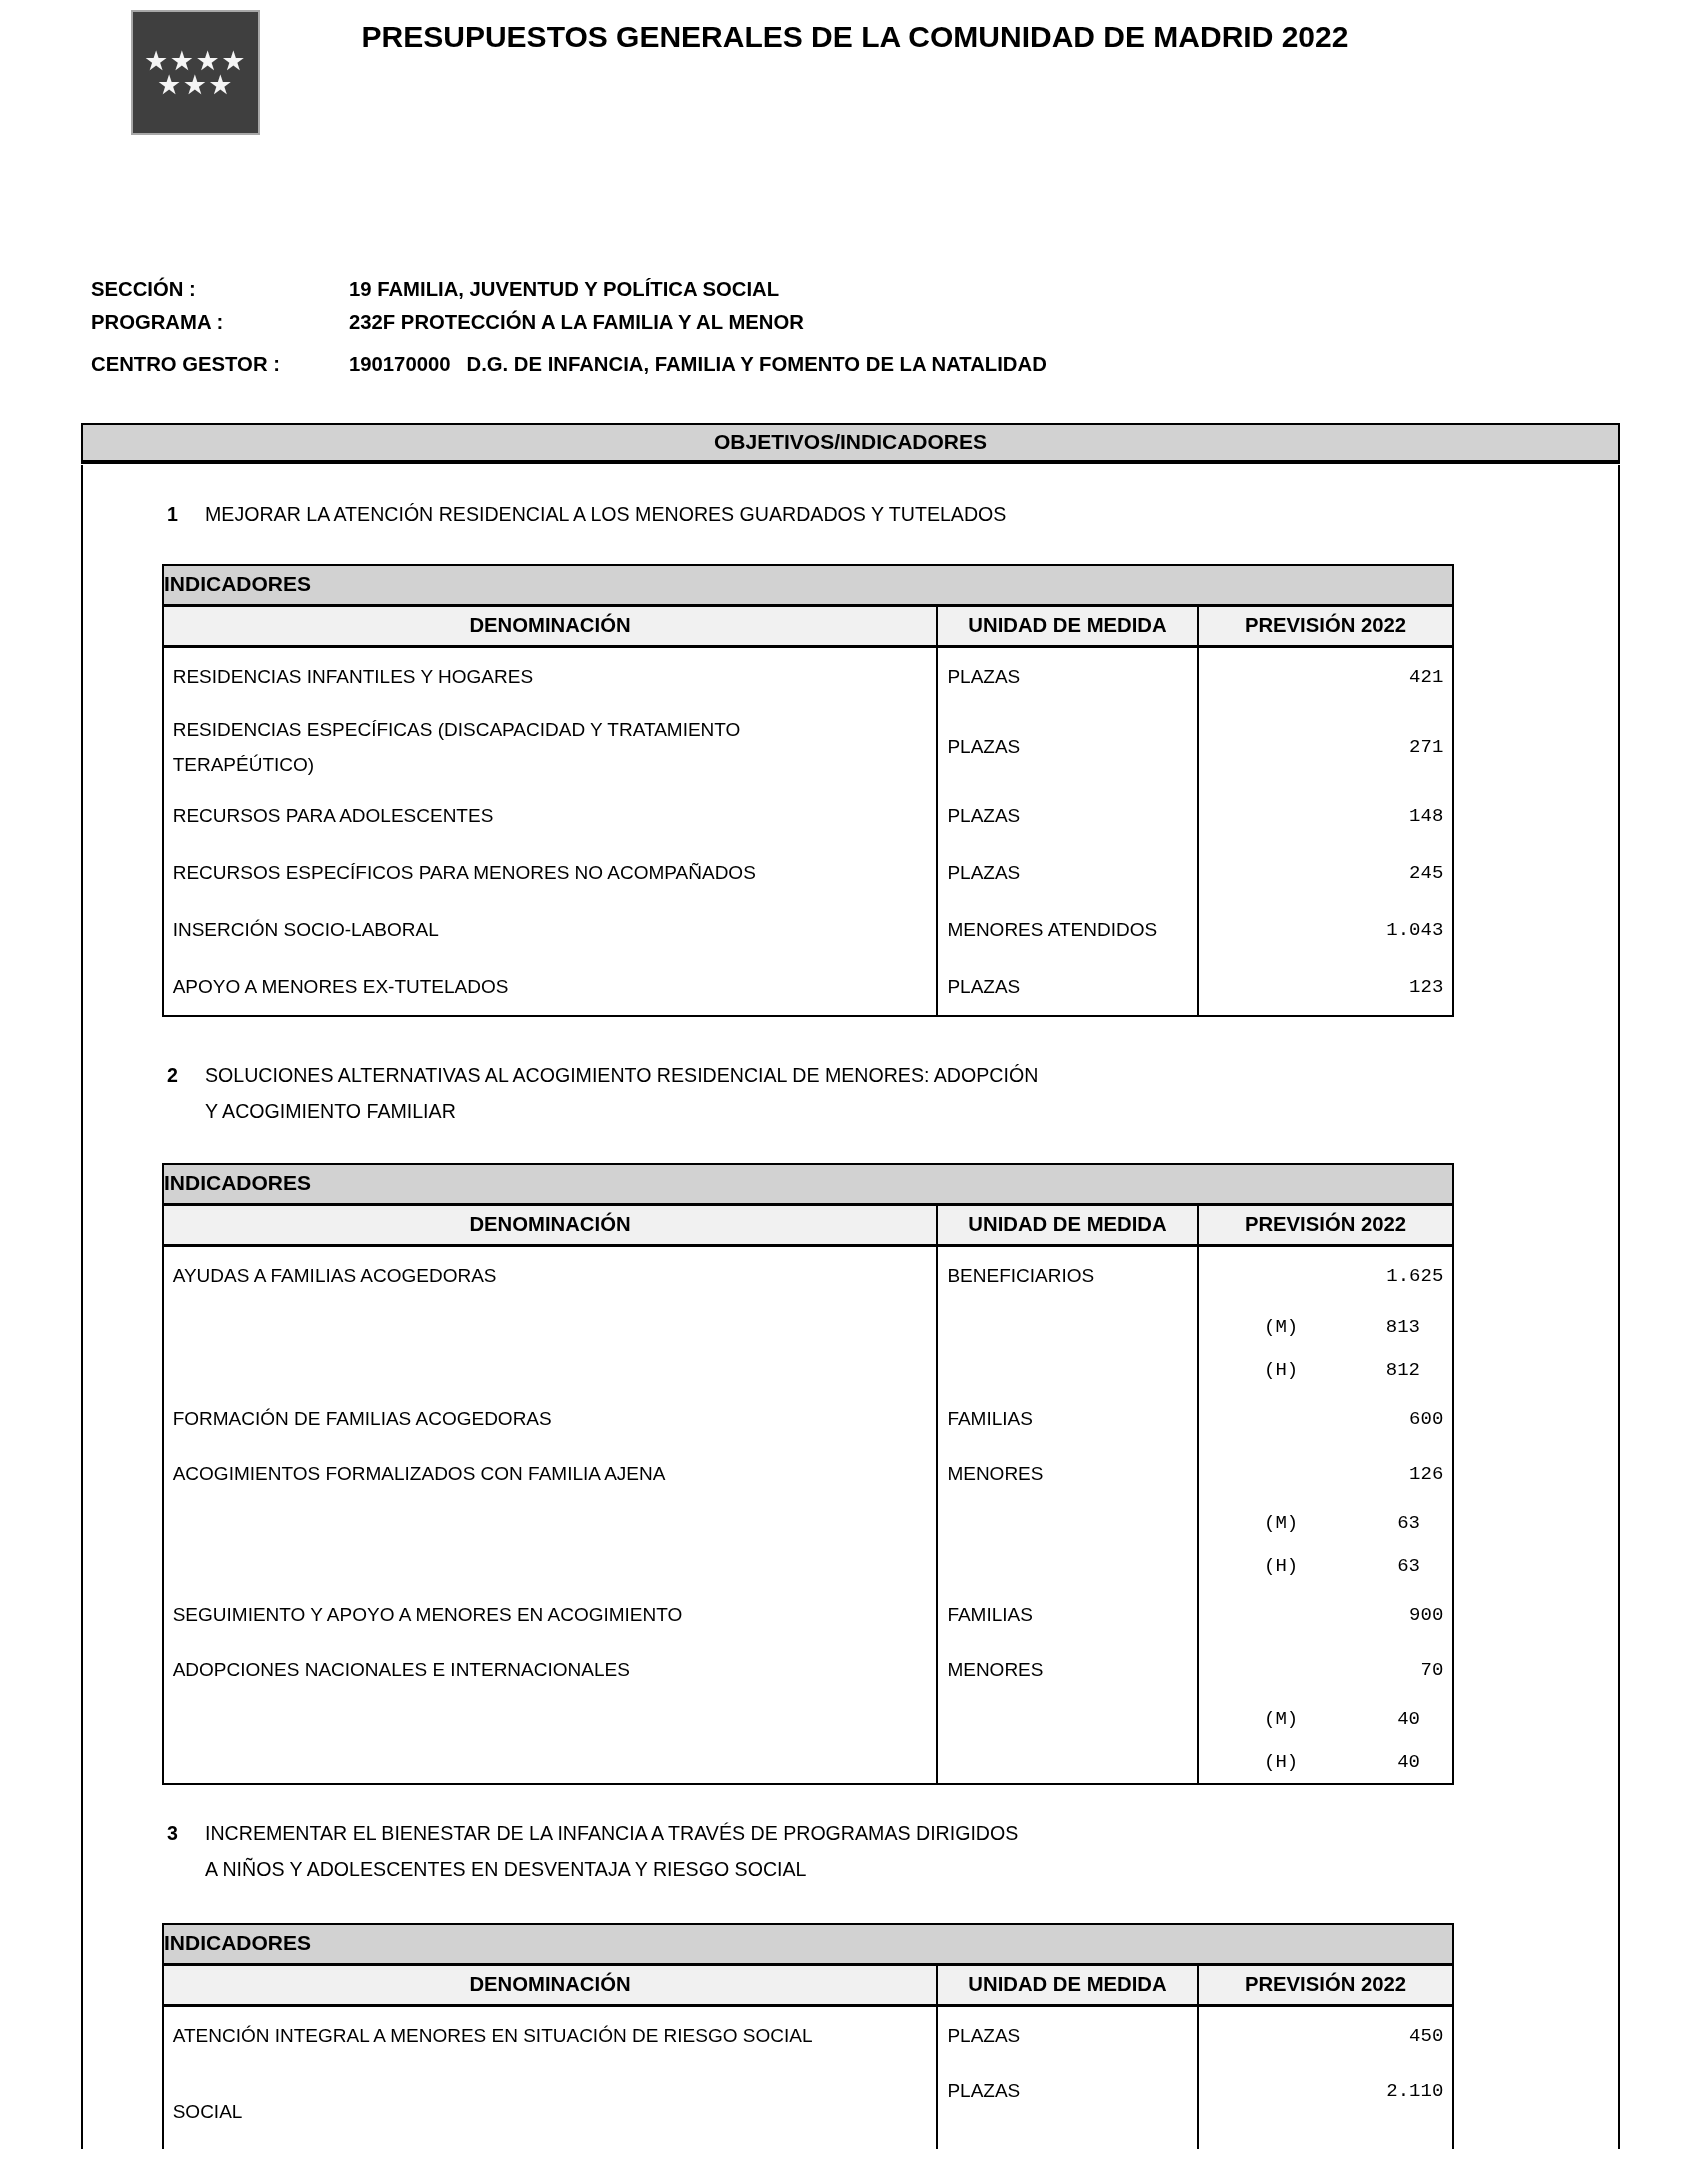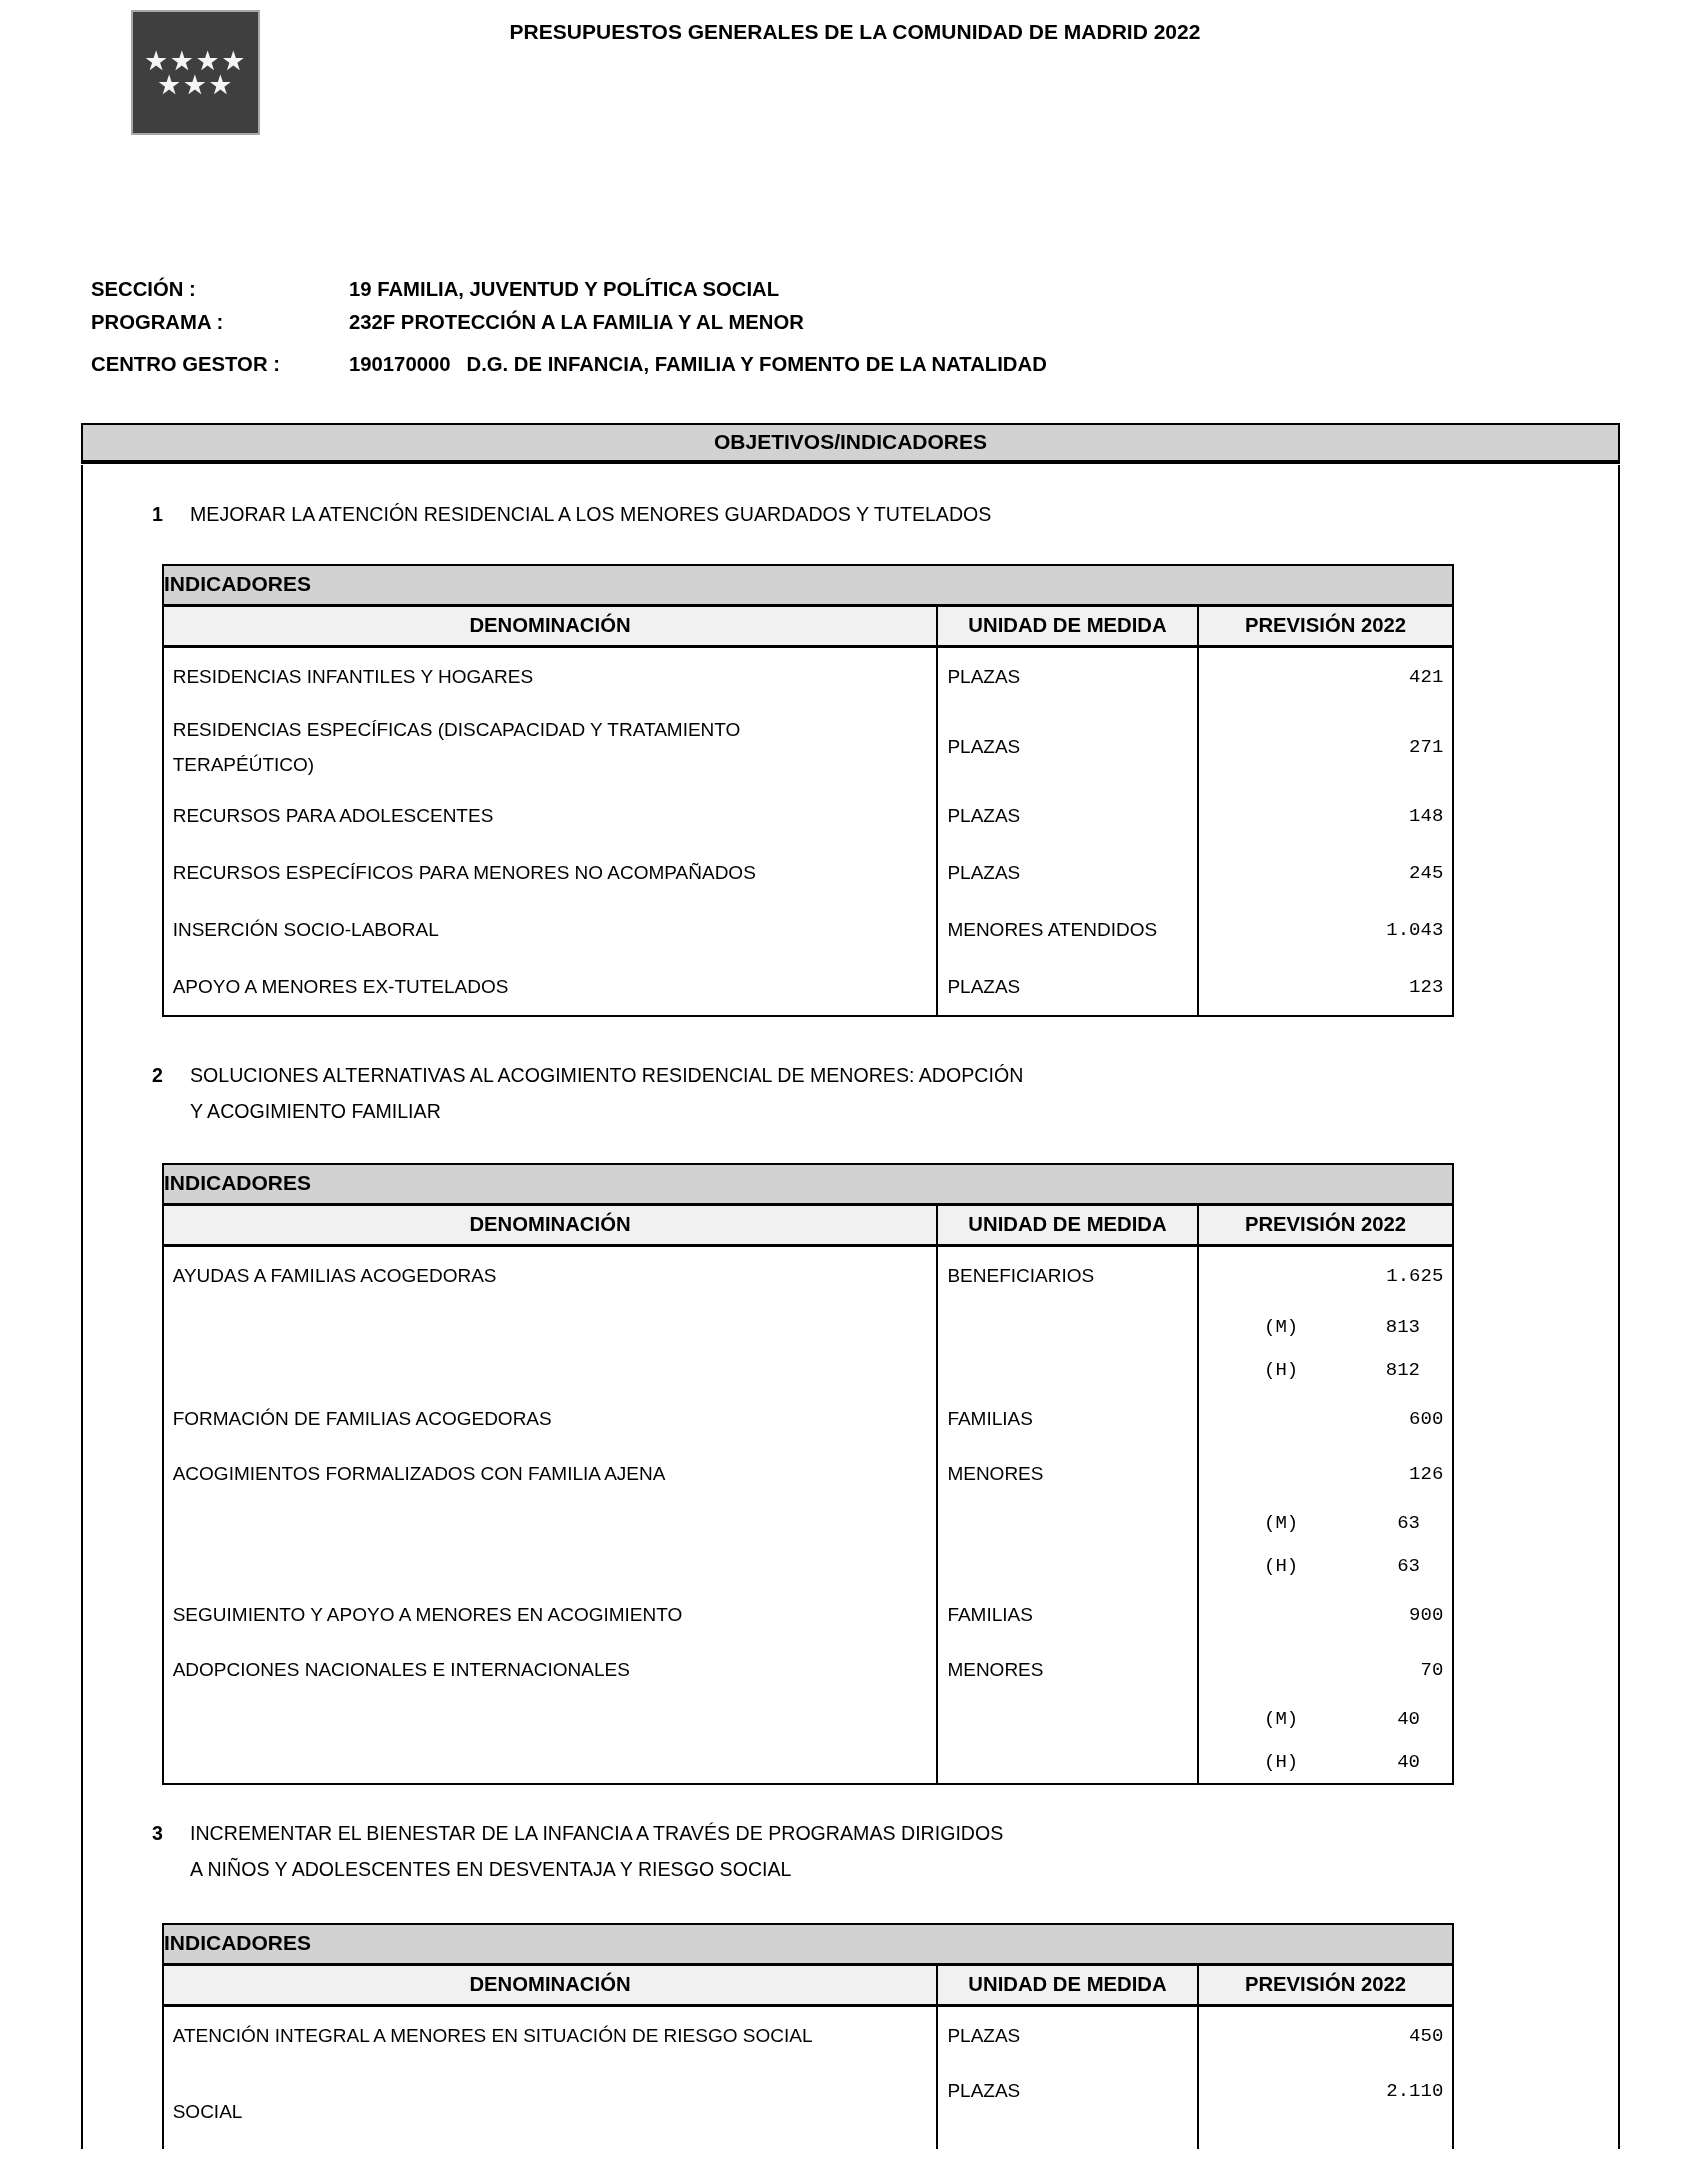--- a/index.html
+++ b/index.html
@@ -6,39 +6,39 @@
   .page{position:relative;width:1702px;height:2172px;background:#ffffff;overflow:hidden;
         font-family:"Liberation Sans","DejaVu Sans",sans-serif;color:#000;}
 
   
   .logo{position:absolute;left:131px;top:10.2px;width:129px;height:125px;background:#3f3f3f;
         border:2.9px solid #a8a8a8;box-sizing:border-box;display:flex;flex-direction:column;
         justify-content:center;align-items:center;}
   .stars{font-family:"DejaVu Sans",sans-serif;font-size:27px;line-height:25px;color:#f5f5f5;
          letter-spacing:1.5px;text-align:center;}
   .stars.b{margin-top:-1.5px;}
-  .title{position:absolute;left:8px;right:0;top:20.3px;text-align:center;font-weight:bold;font-size:21px;}
+  .title{position:absolute;left:8px;right:0;top:20.3px;text-align:center;font-weight:bold;font-size:30px;}
 
   
   .meta{position:absolute;left:91px;top:269px;font-weight:bold;font-size:20.3px;}
   .mrow{position:absolute;left:0;display:flex;white-space:nowrap;line-height:25px;}
   .mrow.r1{top:8px;align-items:flex-end;} .mrow.r2{top:41px;} .mrow.r3{top:83px;}
   .mlabel{width:258px;}
   .gapname{margin-left:16px;}
 
   
   .objbar{position:absolute;left:81px;top:423px;width:1539px;height:41px;box-sizing:border-box;
           background:#d2d2d2;border:2.2px solid #000;border-bottom:4.4px solid #000;
           text-align:center;font-weight:bold;font-size:21px;line-height:33px;}
 
   
   .bigbox{position:absolute;left:81px;top:465px;width:1539px;height:1684px;box-sizing:border-box;
           border-left:2.2px solid #000;border-right:2.2px solid #000;overflow:hidden;background:#fff;}
 
-  .objective{position:absolute;left:69px;font-size:19.6px;line-height:36px;}
+  .objective{position:absolute;left:84px;font-size:19.6px;line-height:36px;}
   .objective .num{display:inline-block;width:22px;font-weight:bold;vertical-align:top;}
   .objective .otext{display:inline-block;margin-left:16px;width:1089px;vertical-align:top;}
   .obj1{top:30.5px;} .obj2{top:592px;} .obj3{top:1350px;}
 
   
   .itable{position:absolute;left:79px;width:1292px;border:2.9px solid #000;box-sizing:border-box;background:#fff;}
   .t1{top:99px;} .t2{top:698px;} .t3{top:1458px;border-bottom:none;}
   .ttitle{height:41px;box-sizing:border-box;background:#d2d2d2;border-bottom:3.6px solid #000;
           text-align:left;font-weight:bold;font-size:21px;line-height:36px;}
   .thead{display:flex;height:41px;box-sizing:border-box;background:#f1f1f1;border-bottom:3.6px solid #000;}

